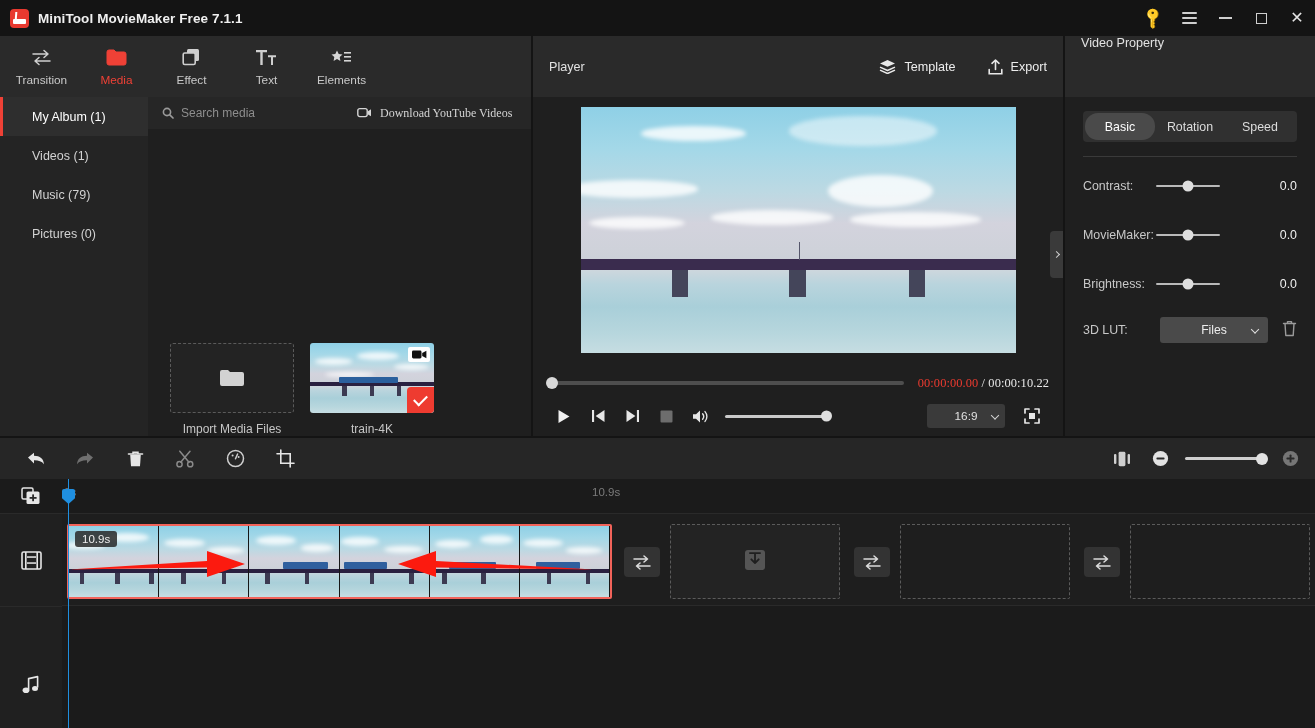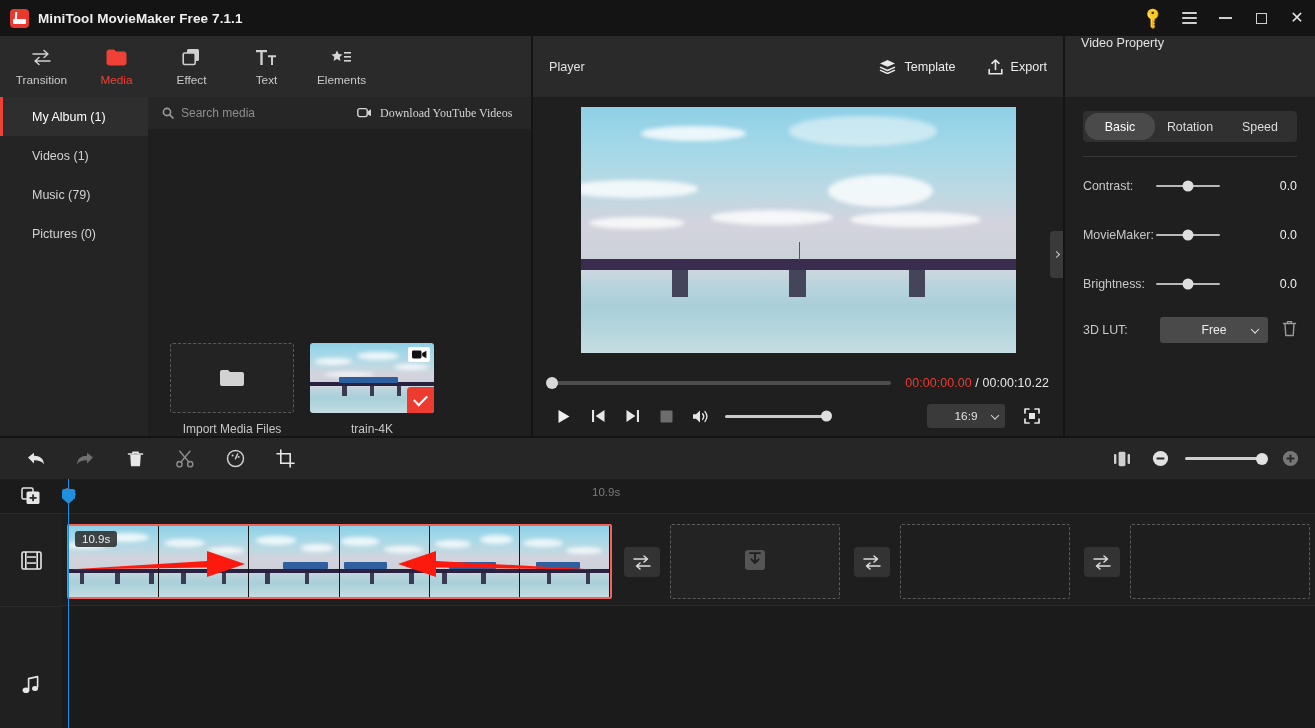--- a/index.html
+++ b/index.html
@@ -73,21 +73,21 @@
 
   
   .player{width:530px;background:#1f1f1f;display:flex;flex-direction:column;position:relative;}
   .playerhead{height:61px;background:#2a2a2a;display:flex;align-items:center;padding:0 16px;}
   .playerhead .ttl{font-size:12.6px;color:#e2e2e2;}
   .ph-actions{margin-left:auto;display:flex;align-items:center;gap:32px;}
   .ph-act{display:flex;align-items:center;gap:8px;cursor:pointer;font-size:12.6px;color:#ededed;}
   .stage{flex:1;display:flex;align-items:center;justify-content:center;background:#1f1f1f;}
   .video{width:435px;height:246px;position:relative;overflow:hidden;background:#000;}
   .transport{height:74px;padding:8px 14px 0 14px;}
-  .seekrow{display:flex;align-items:center;gap:14px;height:26px;}
+  .seekrow{display:flex;align-items:center;gap:14px;height:26px;font-family:Liberation Serif, serif;}
   .seekbar{flex:1;height:4px;background:#4e4e4e;border-radius:2px;position:relative;cursor:pointer;}
   .seekknob{position:absolute;left:0;top:50%;width:12px;height:12px;border-radius:50%;background:#d9d9d9;transform:translate(-1px,-50%);}
   .times{font-size:12.4px;white-space:nowrap;letter-spacing:.1px;}
   .times .cur{color:#ee3b30;}
   .times .tot{color:#e8e8e8;}
   .ctrlrow{display:flex;align-items:center;gap:0;height:40px;}
   .cbtn{width:34px;height:34px;display:flex;align-items:center;justify-content:center;cursor:pointer;}
   .volbar{width:105px;height:3px;background:#c9c9c9;border-radius:2px;position:relative;margin-left:8px;cursor:pointer;}
   .volknob{position:absolute;right:0;top:50%;width:11px;height:11px;border-radius:50%;background:#dedede;transform:translate(2px,-50%);}
   .ratio-wrap{margin-left:auto;display:flex;align-items:center;gap:10px;padding-left:12px;}
@@ -449,21 +449,21 @@
           <span class="lab">Brightness:</span>
           <div class="slider">
               <div class="knob"></div>
             </div>
           <span class="val">0.0</span>
         </div>
 
         <div class="lutrow">
           <span class="lab" style="width:73px;font-size:12.4px;color:#c8c8c8;">3D LUT:</span>
           <div class="lutsel">
-            <span>Free</span>
+            <span>Files</span>
             <i class="chev"></i>
           </div>
           <div class="trash">
             <svg width="15" height="17" viewBox="0 0 15 17">
                 <path d="M1.5 3.5h12M5.5 3.5V1.6h4v1.9M3 3.5l.8 12h7.4l.8-12" fill="none" stroke="#9a9a9a" stroke-width="1.4" stroke-linecap="round" stroke-linejoin="round"></path>
               </svg>
           </div>
         </div>
 
       </div>

